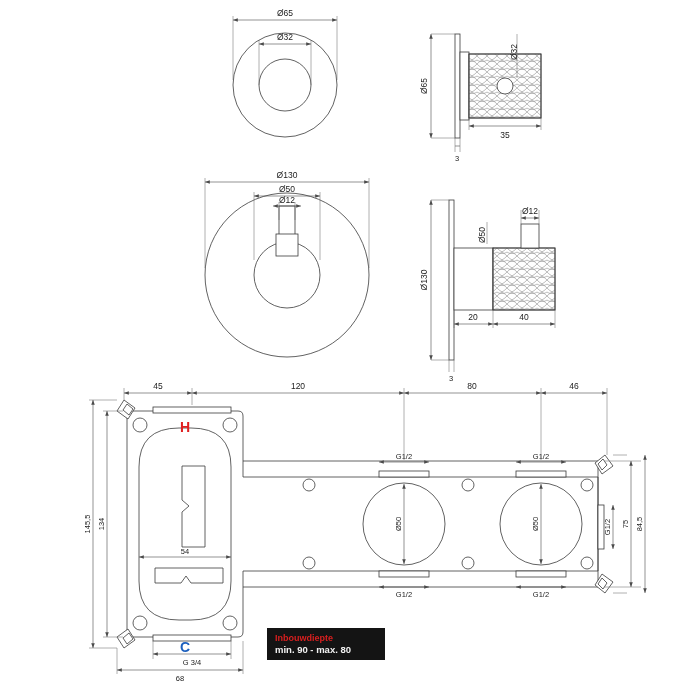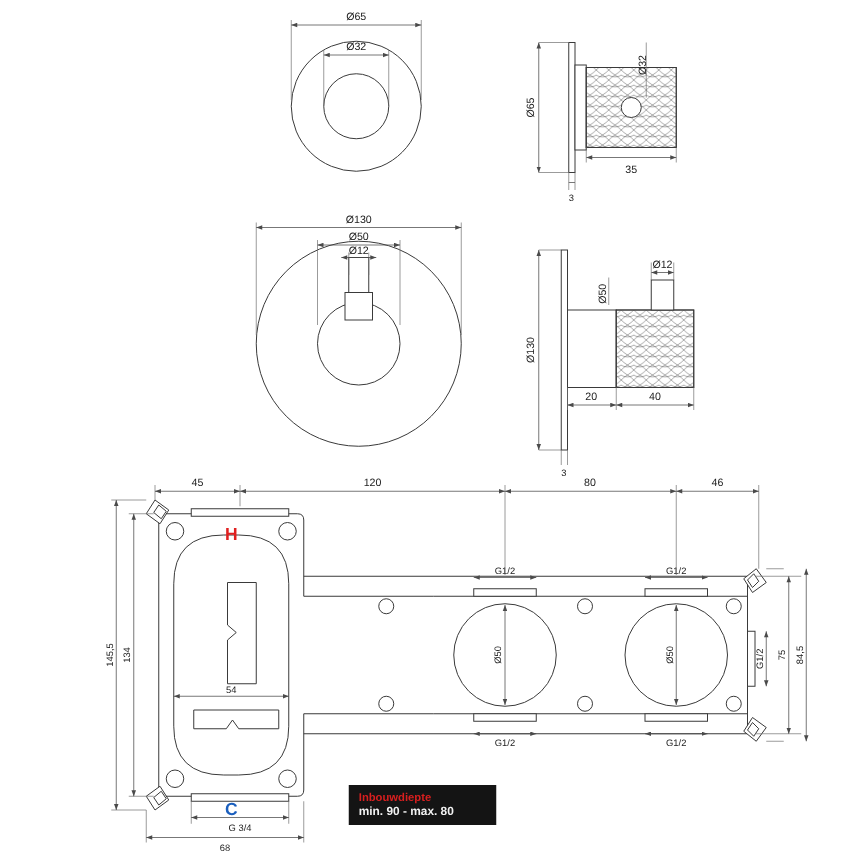--- a/index.html
+++ b/index.html
@@ -274,18 +274,18 @@
     <line x1="126" y1="654" x2="204" y2="654" class="dim" marker-start="url(#arS)" marker-end="url(#ar)"></line>
     <text class="dimtxt-s" x="165" y="665" text-anchor="middle">G 3/4</text>
 
     <line x1="90" y1="648" x2="90" y2="674" class="ext"></line>
     <line x1="216" y1="641" x2="216" y2="674" class="ext"></line>
     <line x1="90" y1="670" x2="216" y2="670" class="dim" marker-start="url(#arS)" marker-end="url(#ar)"></line>
     <text class="dimtxt-s" x="153" y="681" text-anchor="middle">68</text>
   </g>
 </svg>
 
-<div id="infobox" style="left:252px;top:628px;width:118px;height:32px;padding:4px 8px;box-sizing:border-box;">
+<div id="infobox" style="left:240px;top:628px;width:118px;height:32px;padding:4px 8px;box-sizing:border-box;">
   <div class="ib-title">Inbouwdiepte</div>
   <div class="ib-sub">min. 90 - max. 80</div>
 </div>
 
 </div>
 
 </body></html>

